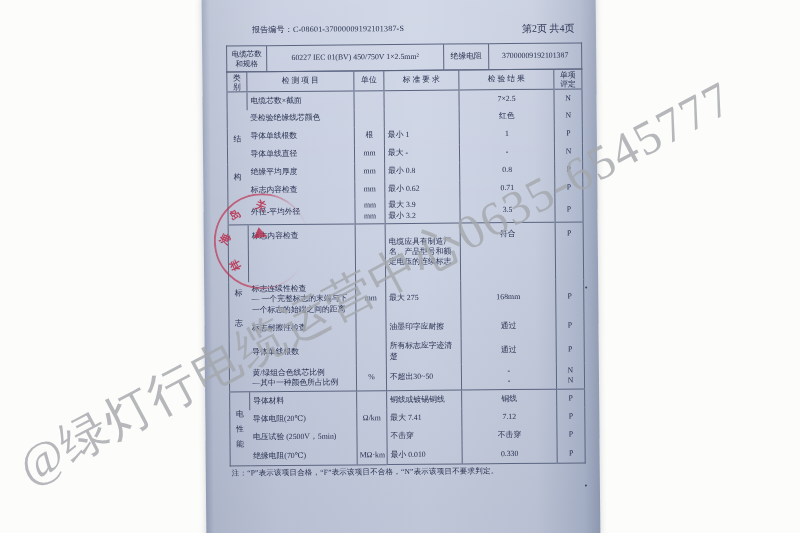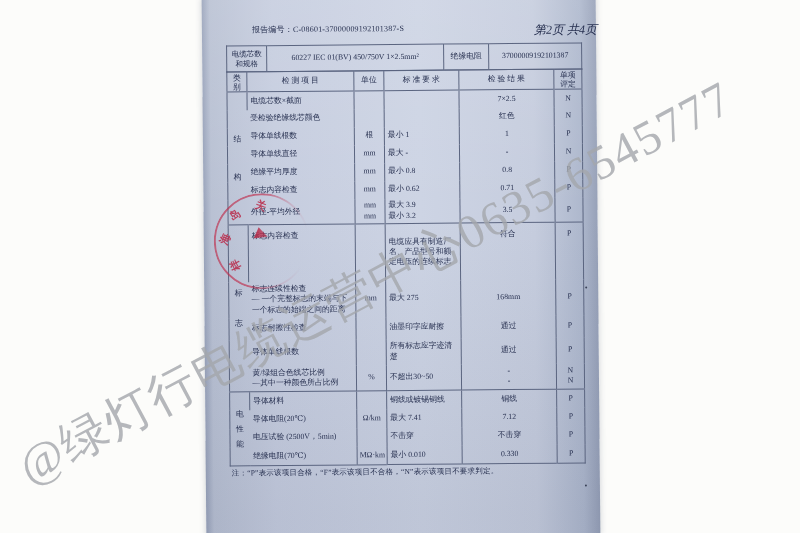--- a/index.html
+++ b/index.html
@@ -12,21 +12,21 @@
   .paper{
     position:absolute;left:204px;top:-4px;width:394px;height:541px;
     background:
       linear-gradient(180deg, rgba(255,255,255,0.10) 0%, rgba(25,35,70,0.00) 40%, rgba(25,35,70,0.08) 96%),
       linear-gradient(90deg, #9aa4bb 0%, #b9c1d3 2%, #c6cddf 18%, #cdd4e4 55%, #c6cdde 84%, #aeb8cd 96%, #97a1b8 100%);
     transform:rotate(-0.5deg);
     box-shadow:0 0 6px rgba(60,70,100,0.25);
     color:#273050;
   }
   .report-line{position:absolute;left:50px;top:27px;font-size:8px;letter-spacing:.2px;white-space:nowrap;}
-  .page-info{position:absolute;left:332px;top:27px;font-size:12px;white-space:nowrap;font-style:italic;}
+  .page-info{position:absolute;left:320px;top:27px;font-size:10px;white-space:nowrap;}
 
   table{border-collapse:collapse;table-layout:fixed;position:absolute;left:24px;
         font-size:7.8px;color:#273050;}
   td{border-left:1px solid #5b6580;vertical-align:middle;line-height:1.3;
      overflow:hidden;padding:0 2px;}
   td:first-child{border-left:none;}
   .t1{top:48px;width:355px;border:1px solid #5b6580;}
   .t2{top:74px;width:355px;border:1px solid #5b6580;}
   .t2 tr.sec-start td{border-top:1px solid #5b6580;}
   .pre{white-space:pre-line;}

